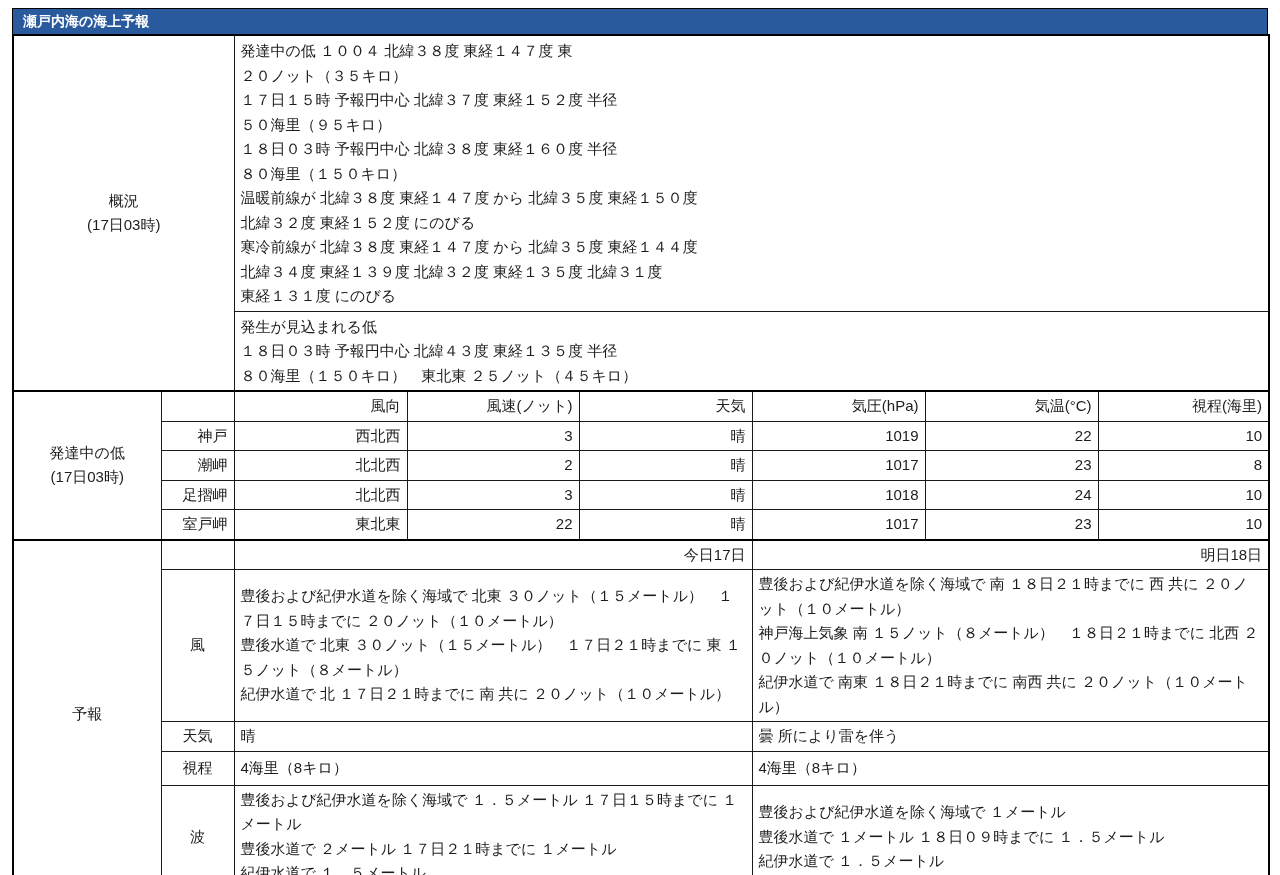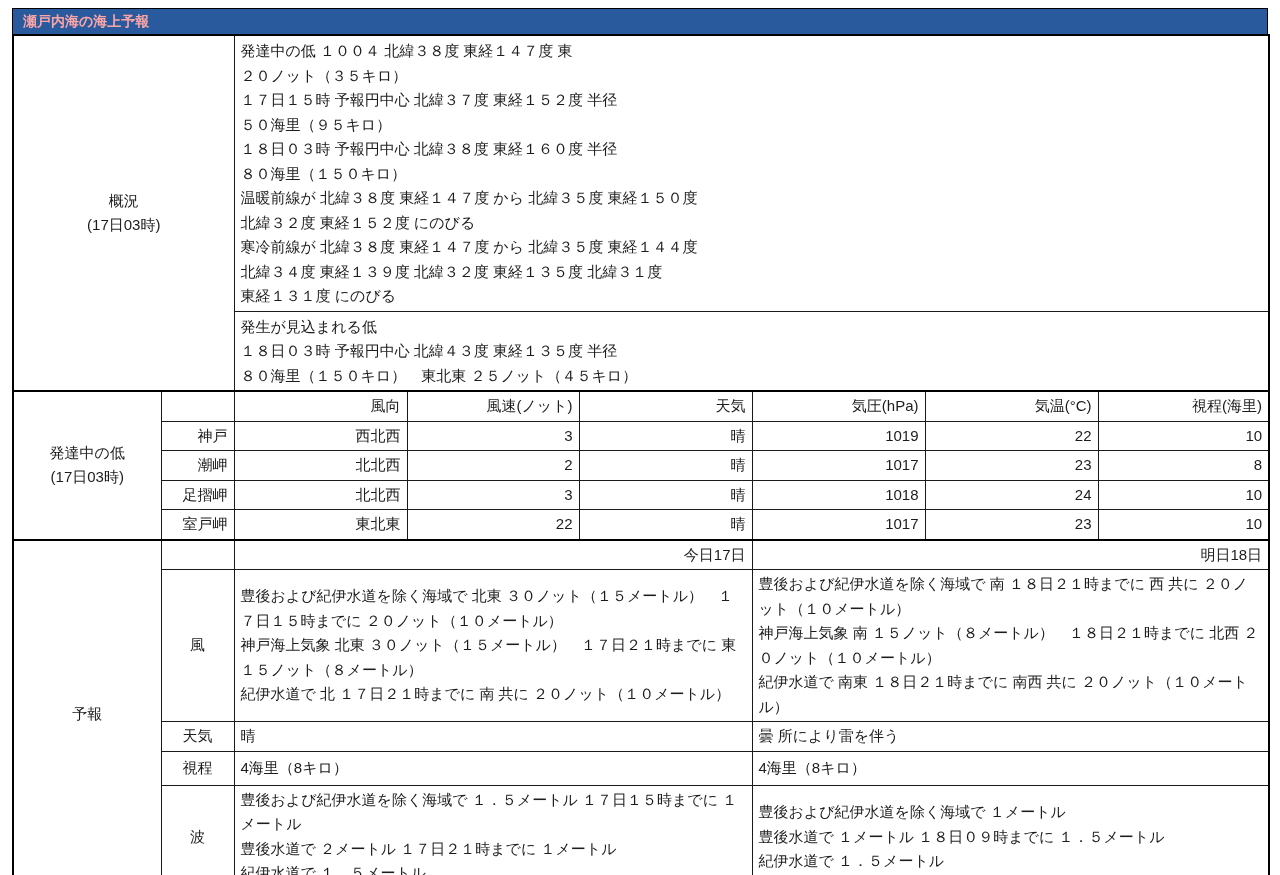--- a/index.html
+++ b/index.html
@@ -9,21 +9,21 @@
     font-family: "Liberation Sans", sans-serif;
     color: #1c1c1e;
     padding: 8px 12px;
   }
   .sheet { width: 1256px; }
 
   
   .header-wrap { border: 1px solid #000; border-bottom: none; }
   .title-bar {
     background: #2a5a9e;
-    color: #fca5a5;
+    color: #ffffff;
     font-weight: bold;
     font-size: 14px;
     height: 25px;
     line-height: 25px;
     padding-left: 10px;
   }
   .issued-bar {
     background: #d9e9f8;
     height: 27px;
     line-height: 27px;
@@ -153,21 +153,21 @@
 
     <tr class="sect-top" style="height:29px">
       <td class="label-cell" rowspan="5">予報</td>
       <td class="center"></td>
       <td class="center" colspan="3">今日17日</td>
       <td class="center" colspan="3">明日18日</td>
     </tr>
     <tr style="height:123px">
       <td class="label-cell">風</td>
       <td class="midline" colspan="3">豊後および紀伊水道を除く海域で 北東 ３０ノット（１５メートル）　１７日１５時までに ２０ノット（１０メートル）
-神戸海上気象 北東 ３０ノット（１５メートル）　１７日２１時までに 東 １５ノット（８メートル）
+豊後水道で 北東 ３０ノット（１５メートル）　１７日２１時までに 東 １５ノット（８メートル）
 紀伊水道で 北 １７日２１時までに 南 共に ２０ノット（１０メートル）</td>
       <td class="midline" colspan="3">豊後および紀伊水道を除く海域で 南 １８日２１時までに 西 共に ２０ノット（１０メートル）
 神戸海上気象 南 １５ノット（８メートル）　１８日２１時までに 北西 ２０ノット（１０メートル）
 紀伊水道で 南東 １８日２１時までに 南西 共に ２０ノット（１０メートル）</td>
     </tr>
     <tr style="height:28px">
       <td class="label-cell">天気</td>
       <td colspan="3">晴</td>
       <td colspan="3">曇 所により雷を伴う</td>
     </tr>

